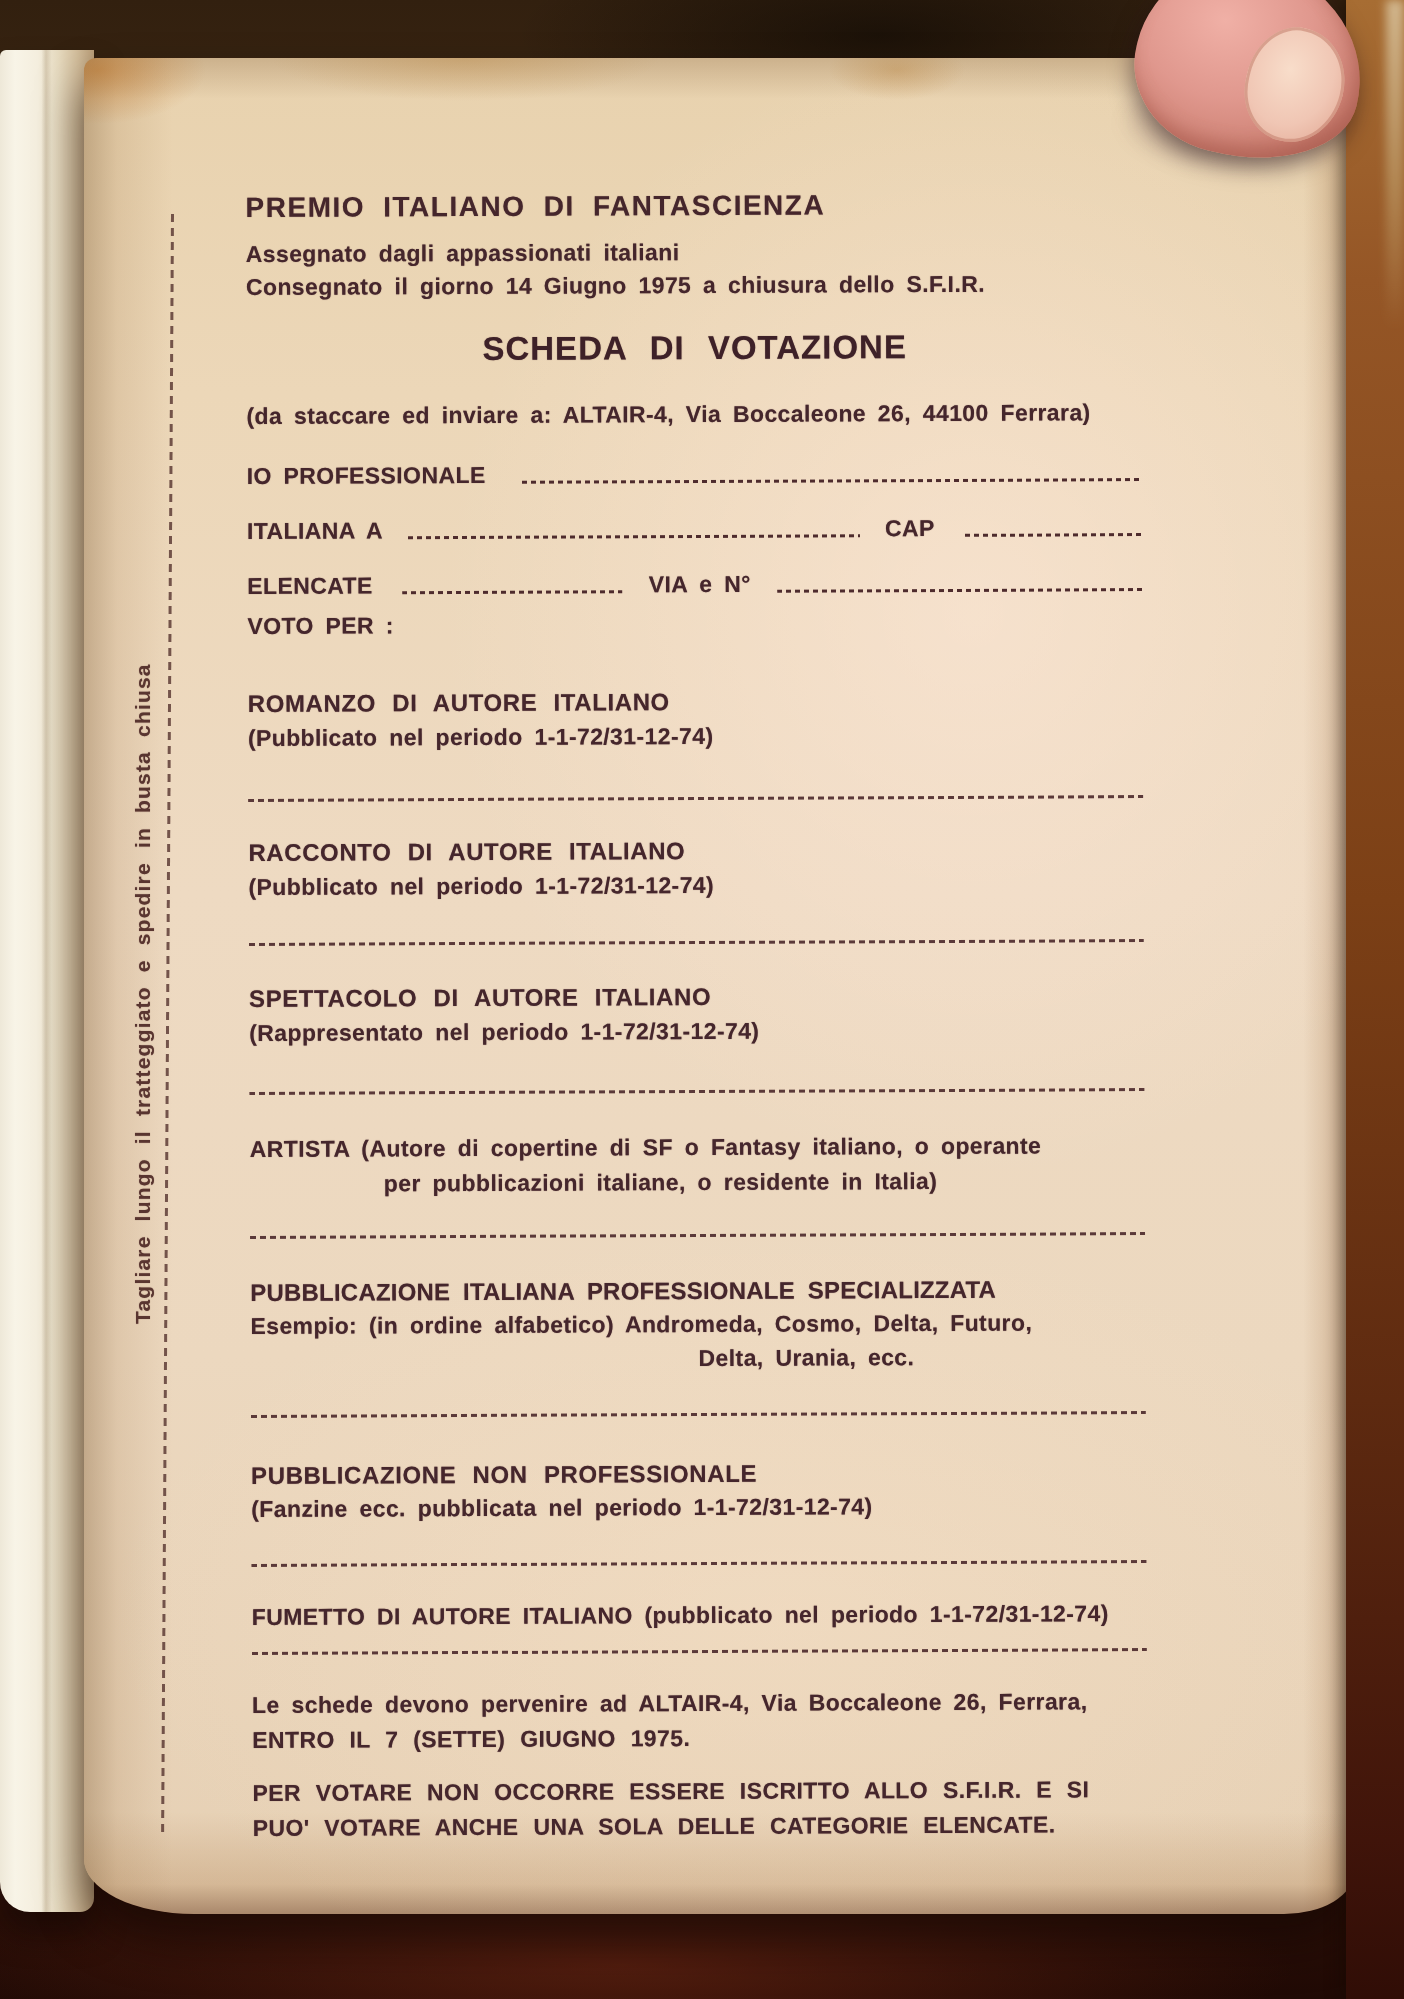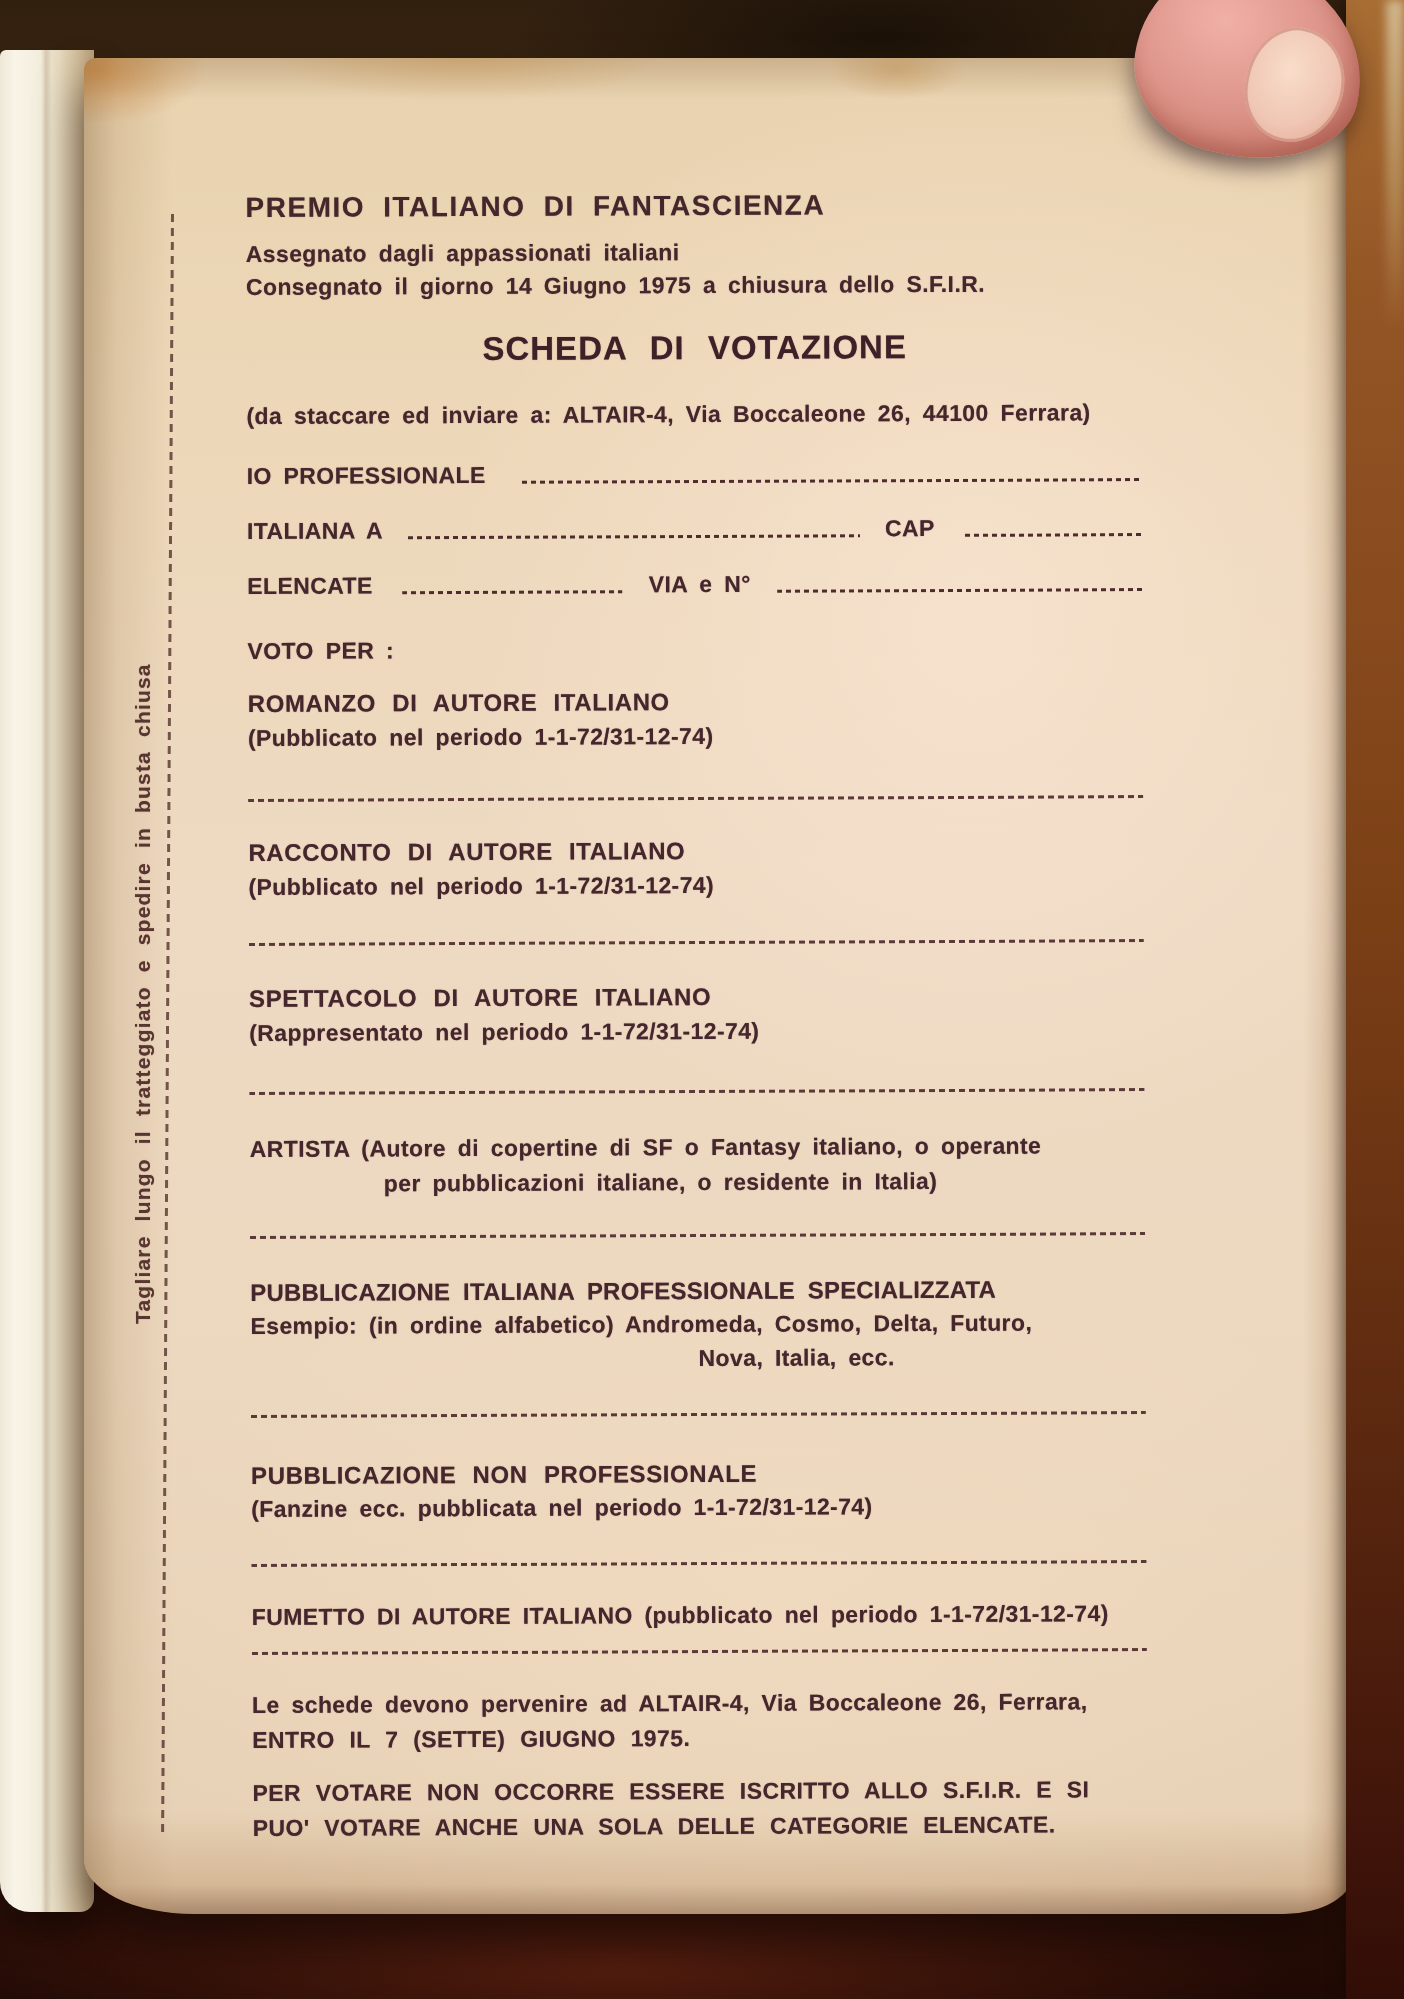--- a/index.html
+++ b/index.html
@@ -149,41 +149,41 @@
       <span class="ldr grow" style="margin-left:30px"></span>
     </div>
 
     <div class="row" style="top:573px">
       <span class="lbl">ELENCATE</span>
       <span class="ldr" style="width:220px;margin-left:30px"></span>
       <span class="lbl" style="margin-left:26px">VIA e N°</span>
       <span class="ldr grow" style="margin-left:26px"></span>
     </div>
 
-    <div class="ln" style="top:638px">VOTO PER :</div>
+    <div class="ln" style="top:613px">VOTO PER :</div>
 
     <div class="ln cat-title" style="top:690px">ROMANZO DI AUTORE ITALIANO</div>
     <div class="ln" style="top:725px">(Pubblicato nel periodo 1-1-72/31-12-74)</div>
     <div class="rule" style="top:799px"></div>
 
     <div class="ln cat-title" style="top:839px">RACCONTO DI AUTORE ITALIANO</div>
     <div class="ln" style="top:874px">(Pubblicato nel periodo 1-1-72/31-12-74)</div>
     <div class="rule" style="top:943px"></div>
 
     <div class="ln cat-title" style="top:985px">SPETTACOLO DI AUTORE ITALIANO</div>
     <div class="ln" style="top:1020px">(Rappresentato nel periodo 1-1-72/31-12-74)</div>
     <div class="rule" style="top:1092px"></div>
 
     <div class="ln" style="top:1136px">ARTISTA (Autore di copertine di SF o Fantasy italiano, o operante</div>
     <div class="ln" style="top:1171px;left:134px">per pubblicazioni italiane, o residente in Italia)</div>
     <div class="rule" style="top:1236px"></div>
 
     <div class="ln cat-title" style="top:1279px;letter-spacing:.2px;word-spacing:6px">PUBBLICAZIONE ITALIANA PROFESSIONALE SPECIALIZZATA</div>
     <div class="ln" style="top:1313px">Esempio: (in ordine alfabetico) Andromeda, Cosmo, Delta, Futuro,</div>
-    <div class="ln" style="top:1347px;left:448px">Nova, Italia, ecc.</div>
+    <div class="ln" style="top:1347px;left:448px">Delta, Urania, ecc.</div>
     <div class="rule" style="top:1415px"></div>
 
     <div class="ln cat-title" style="top:1462px">PUBBLICAZIONE NON PROFESSIONALE</div>
     <div class="ln" style="top:1496px">(Fanzine ecc. pubblicata nel periodo 1-1-72/31-12-74)</div>
     <div class="rule" style="top:1564px"></div>
 
     <div class="ln" style="top:1604px">FUMETTO DI AUTORE ITALIANO (pubblicato nel periodo 1-1-72/31-12-74)</div>
     <div class="rule" style="top:1652px"></div>
 
     <div class="ln" style="top:1692px">Le schede devono pervenire ad ALTAIR-4, Via Boccaleone 26, Ferrara,</div>

